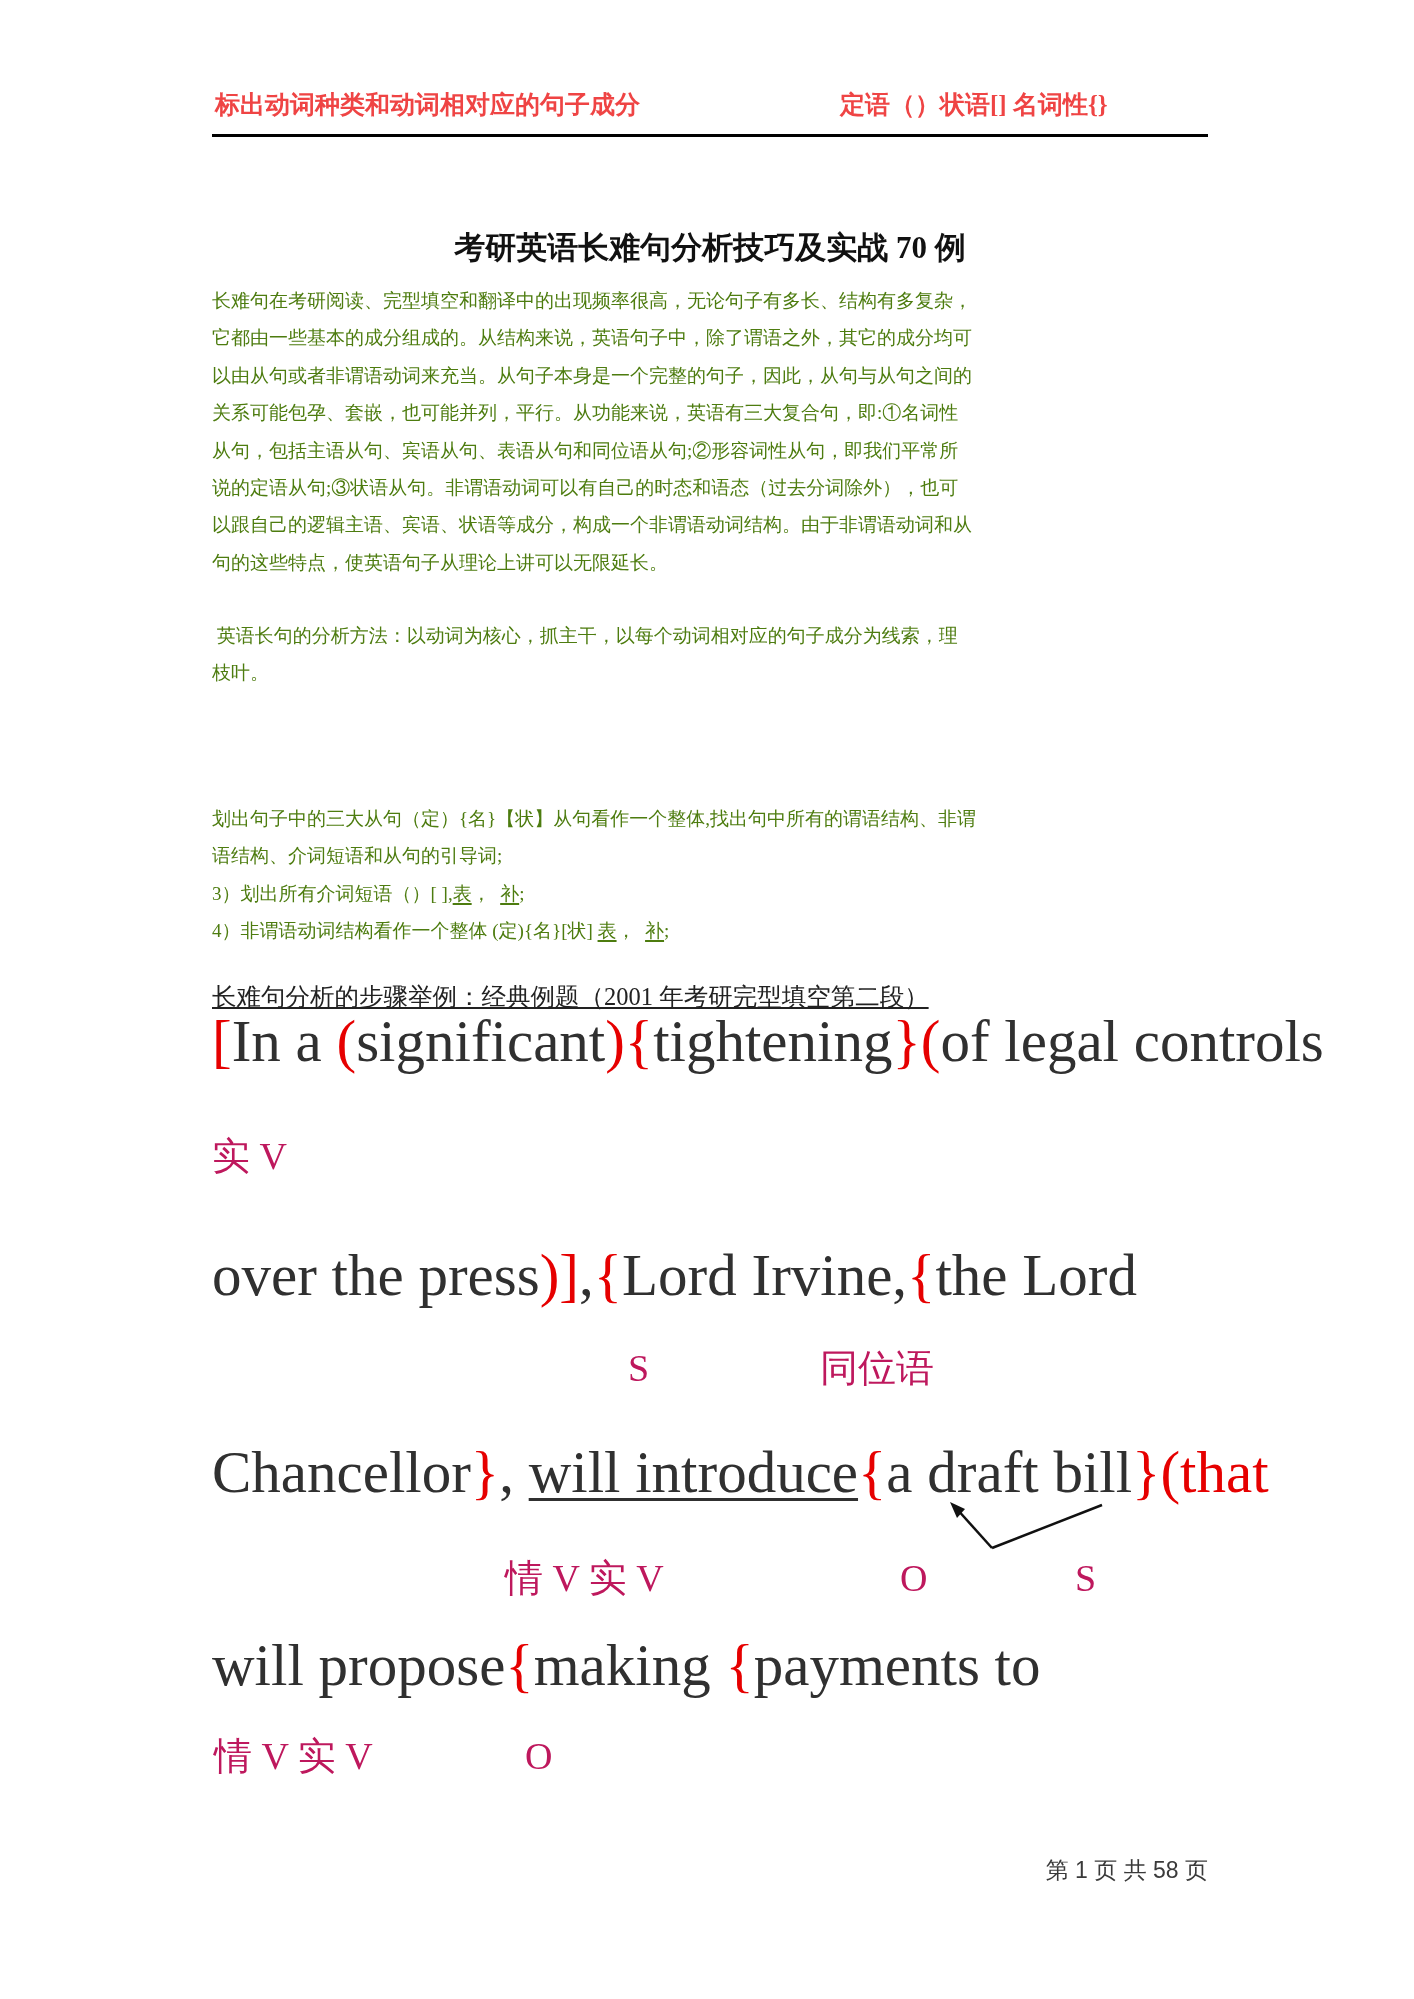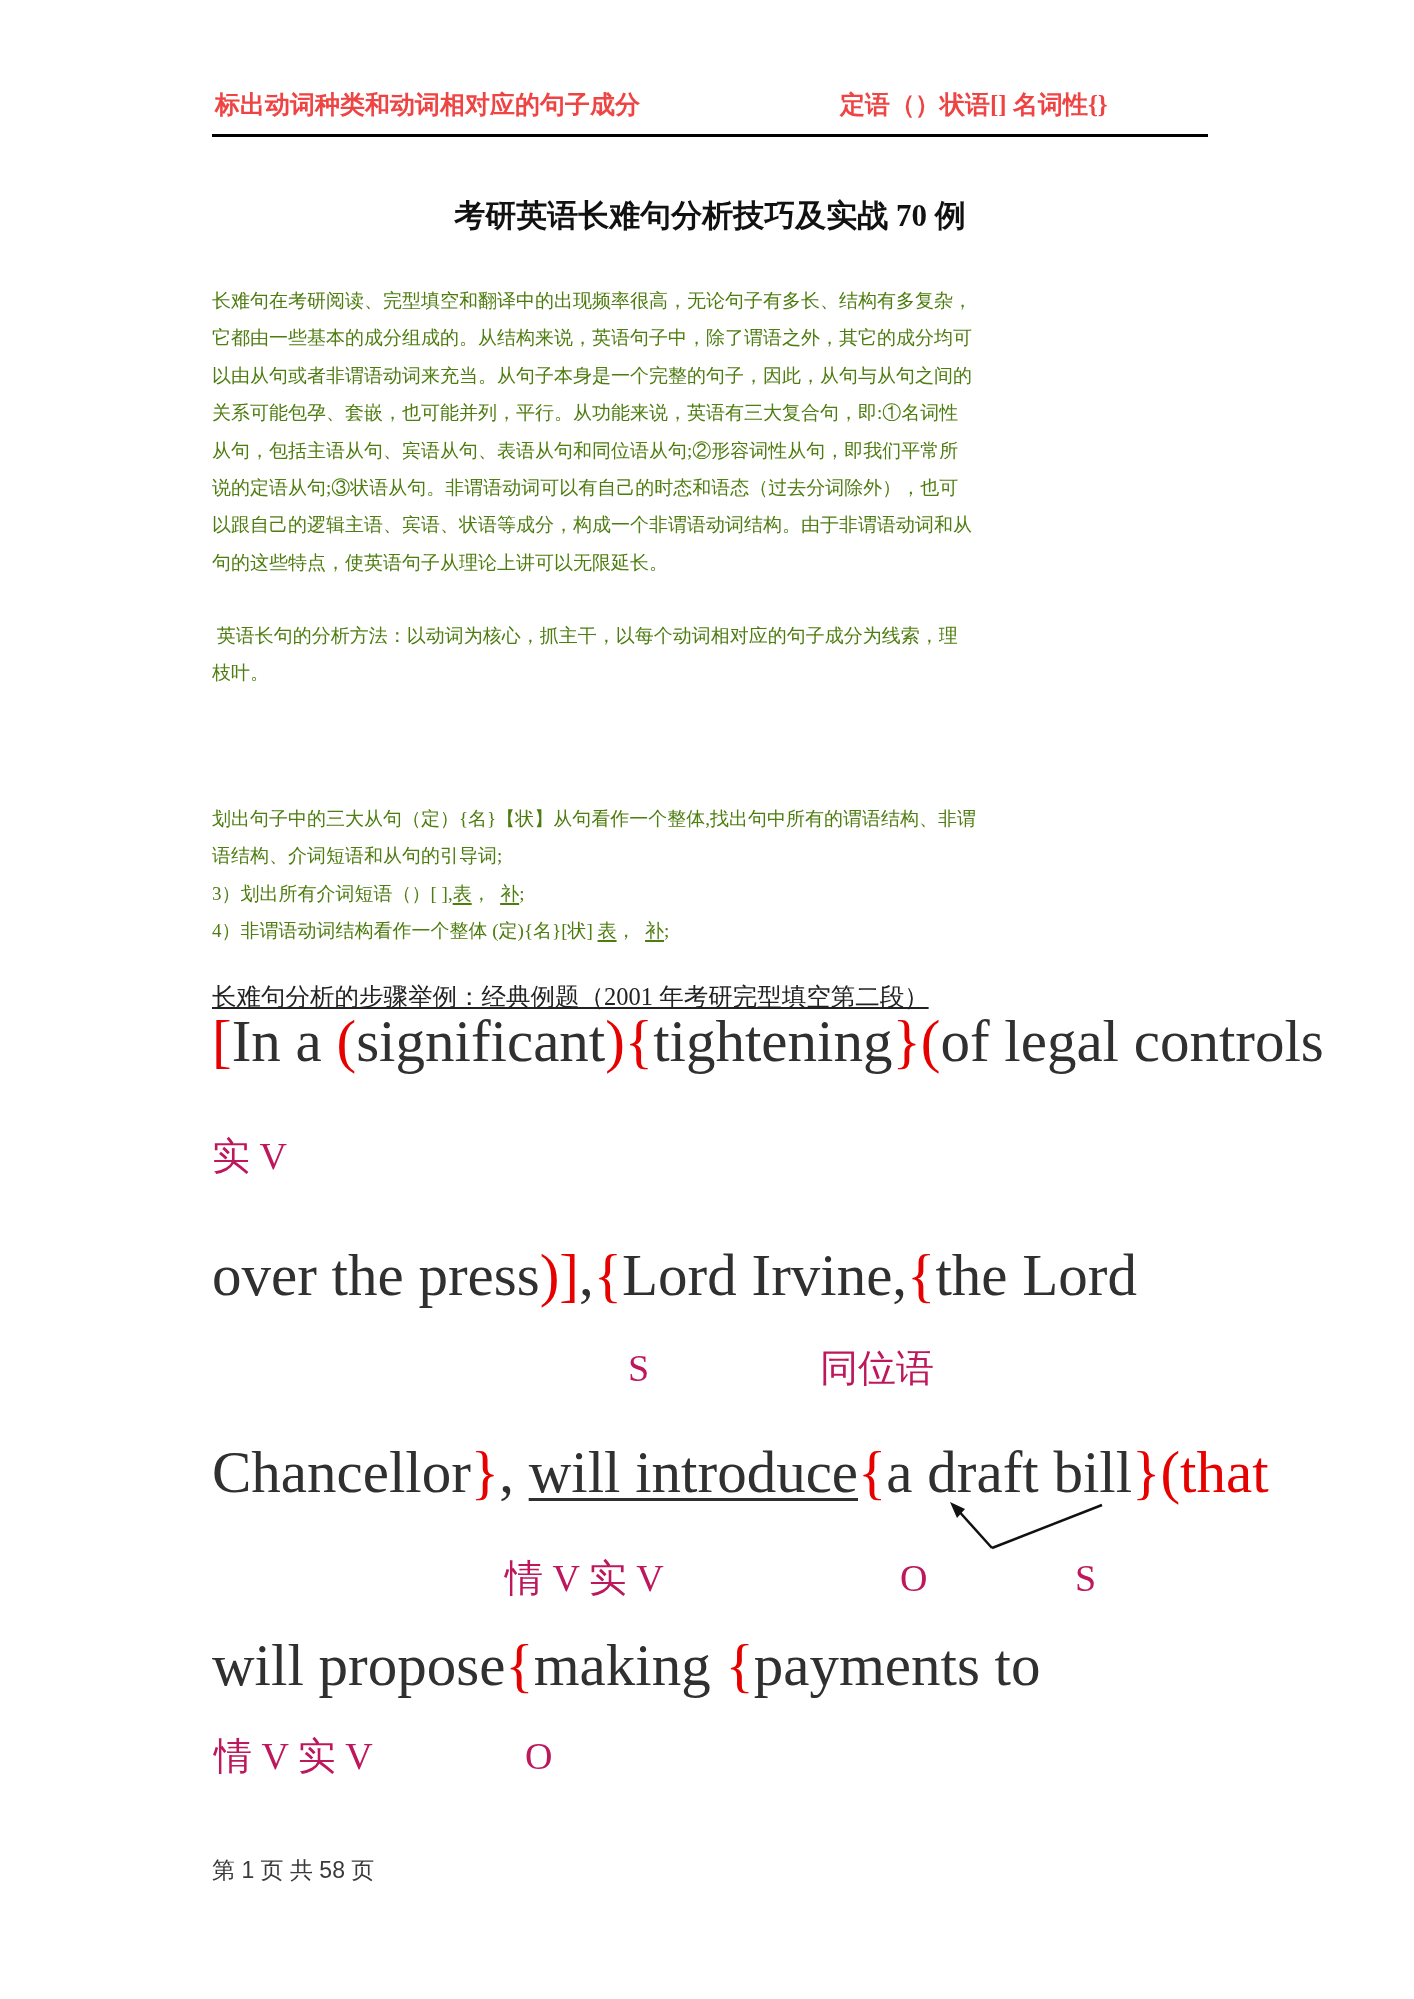--- a/index.html
+++ b/index.html
@@ -1,30 +1,30 @@
 <!DOCTYPE html>
 <html><head>
 <meta charset="utf-8">
 <style>
   html,body{margin:0;padding:0;background:#ffffff;}
   .page{position:relative;width:1414px;height:1999px;background:#ffffff;overflow:hidden;
         font-family:"Liberation Serif","DejaVu Serif",serif;color:#222222;}
   .abs{position:absolute;}
   .hdr{font-weight:bold;font-size:25px;color:#ef4444;white-space:pre;}
   .rule{background:#000;height:3px;}
-  .title{font-weight:bold;font-size:31px;line-height:44px;text-align:center;color:#111;}
+  .title{font-weight:bold;font-size:31px;line-height:44px;text-align:center;color:#111;margin-top:32px;}
   .body-par{font-size:19px;line-height:37.4px;white-space:pre-wrap;color:#4d7c0f;}
   .caption{font-size:24.5px;line-height:37.4px;white-space:pre-wrap;color:#222;text-decoration:underline;}
   .big{font-size:59px;line-height:58px;white-space:pre;color:#303030;}
   .ann{font-size:38px;line-height:52px;white-space:pre;color:#be185d;}
   .red{color:#e60000;}
   .u{text-decoration:underline;text-decoration-thickness:3px;text-underline-offset:6px;}
   .body-par .u{text-decoration-thickness:2px;text-underline-offset:3px;}
   .footer{font-family:"Liberation Sans","DejaVu Sans",sans-serif;font-size:23px;color:#3a3a3a;
-          text-align:left;white-space:pre;}
+          text-align:right;white-space:pre;}
 </style>
 </head>
 <body>
 
 <div class="page">
 
   <div class="abs hdr" style="left:215px;top:88px">标出动词种类和动词相对应的句子成分</div>
   <div class="abs hdr" style="left:840px;top:88px">定语（）状语[] 名词性{}</div>
   <div class="abs rule" style="left:212px;top:134px;width:996px"></div>
 

